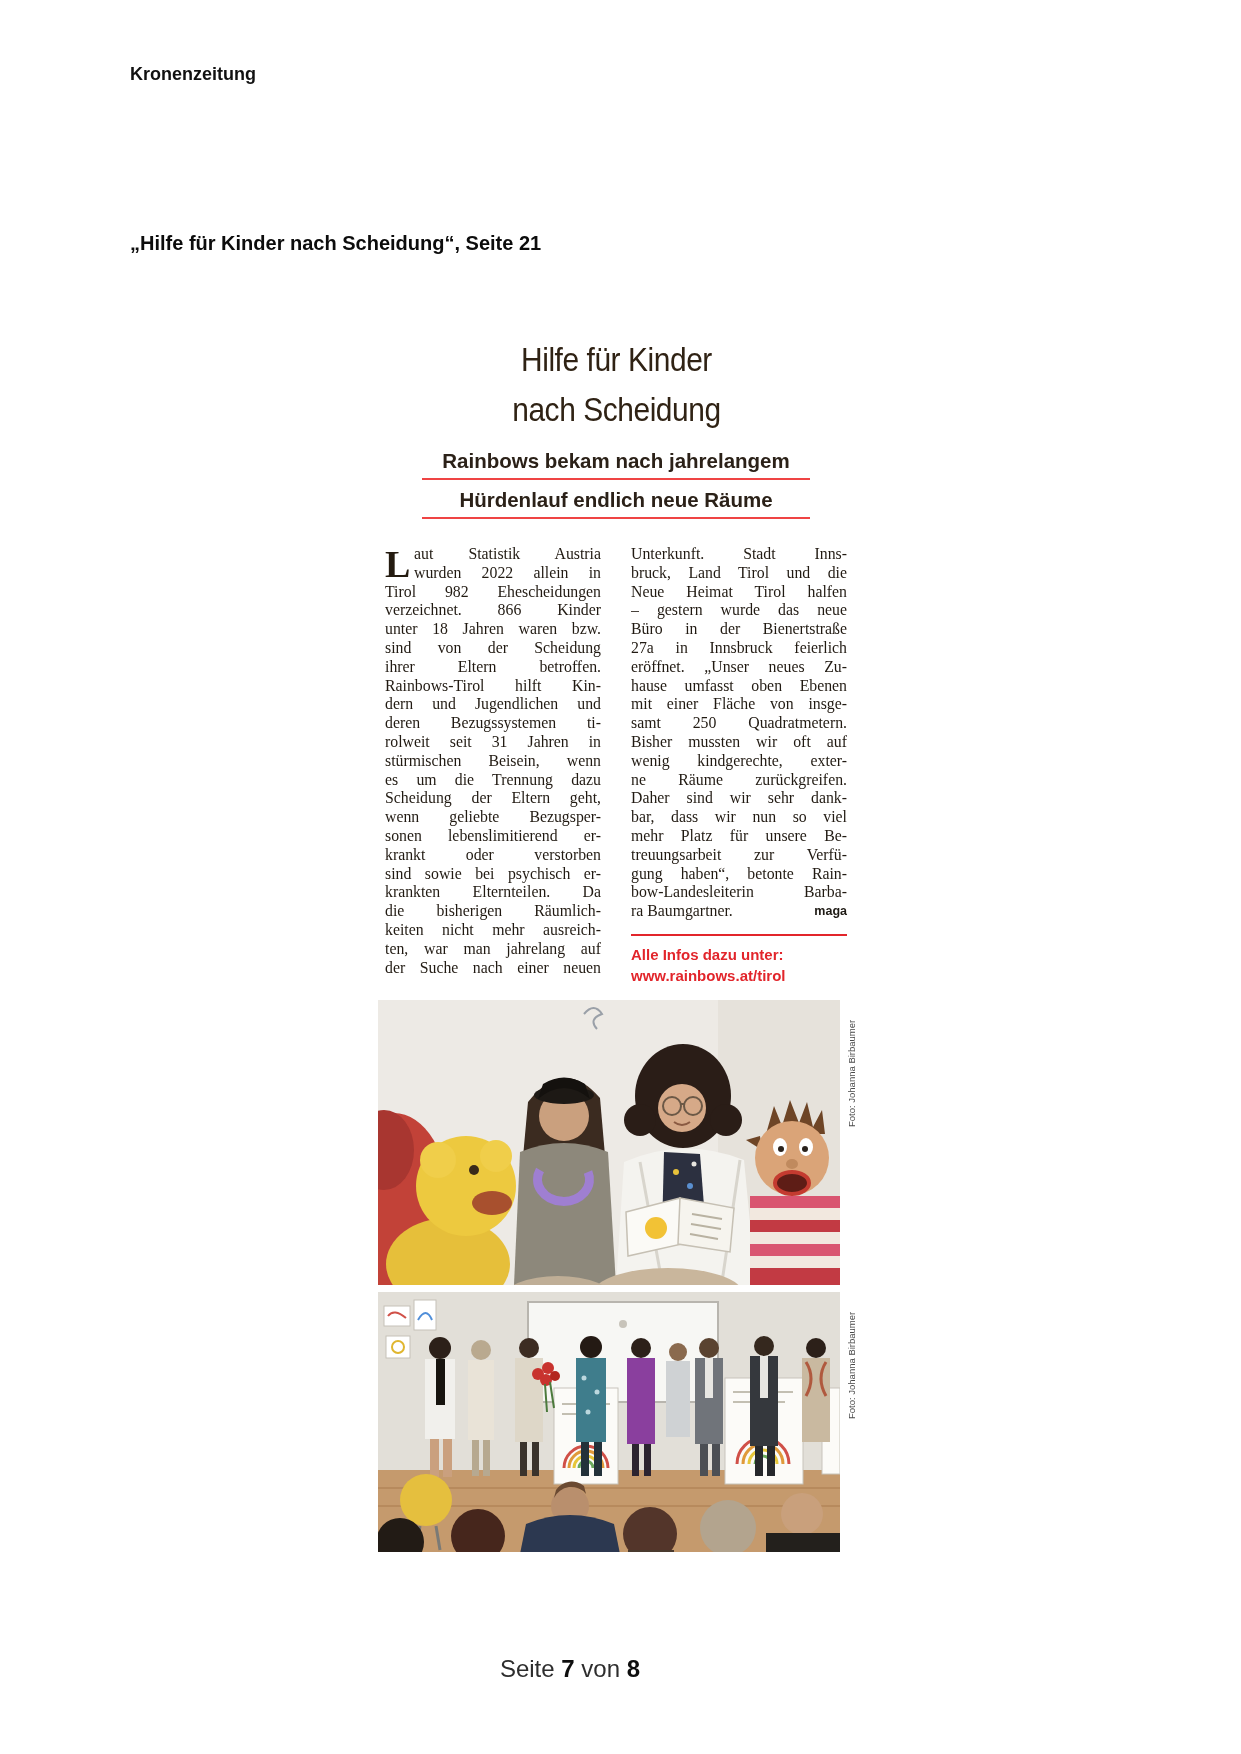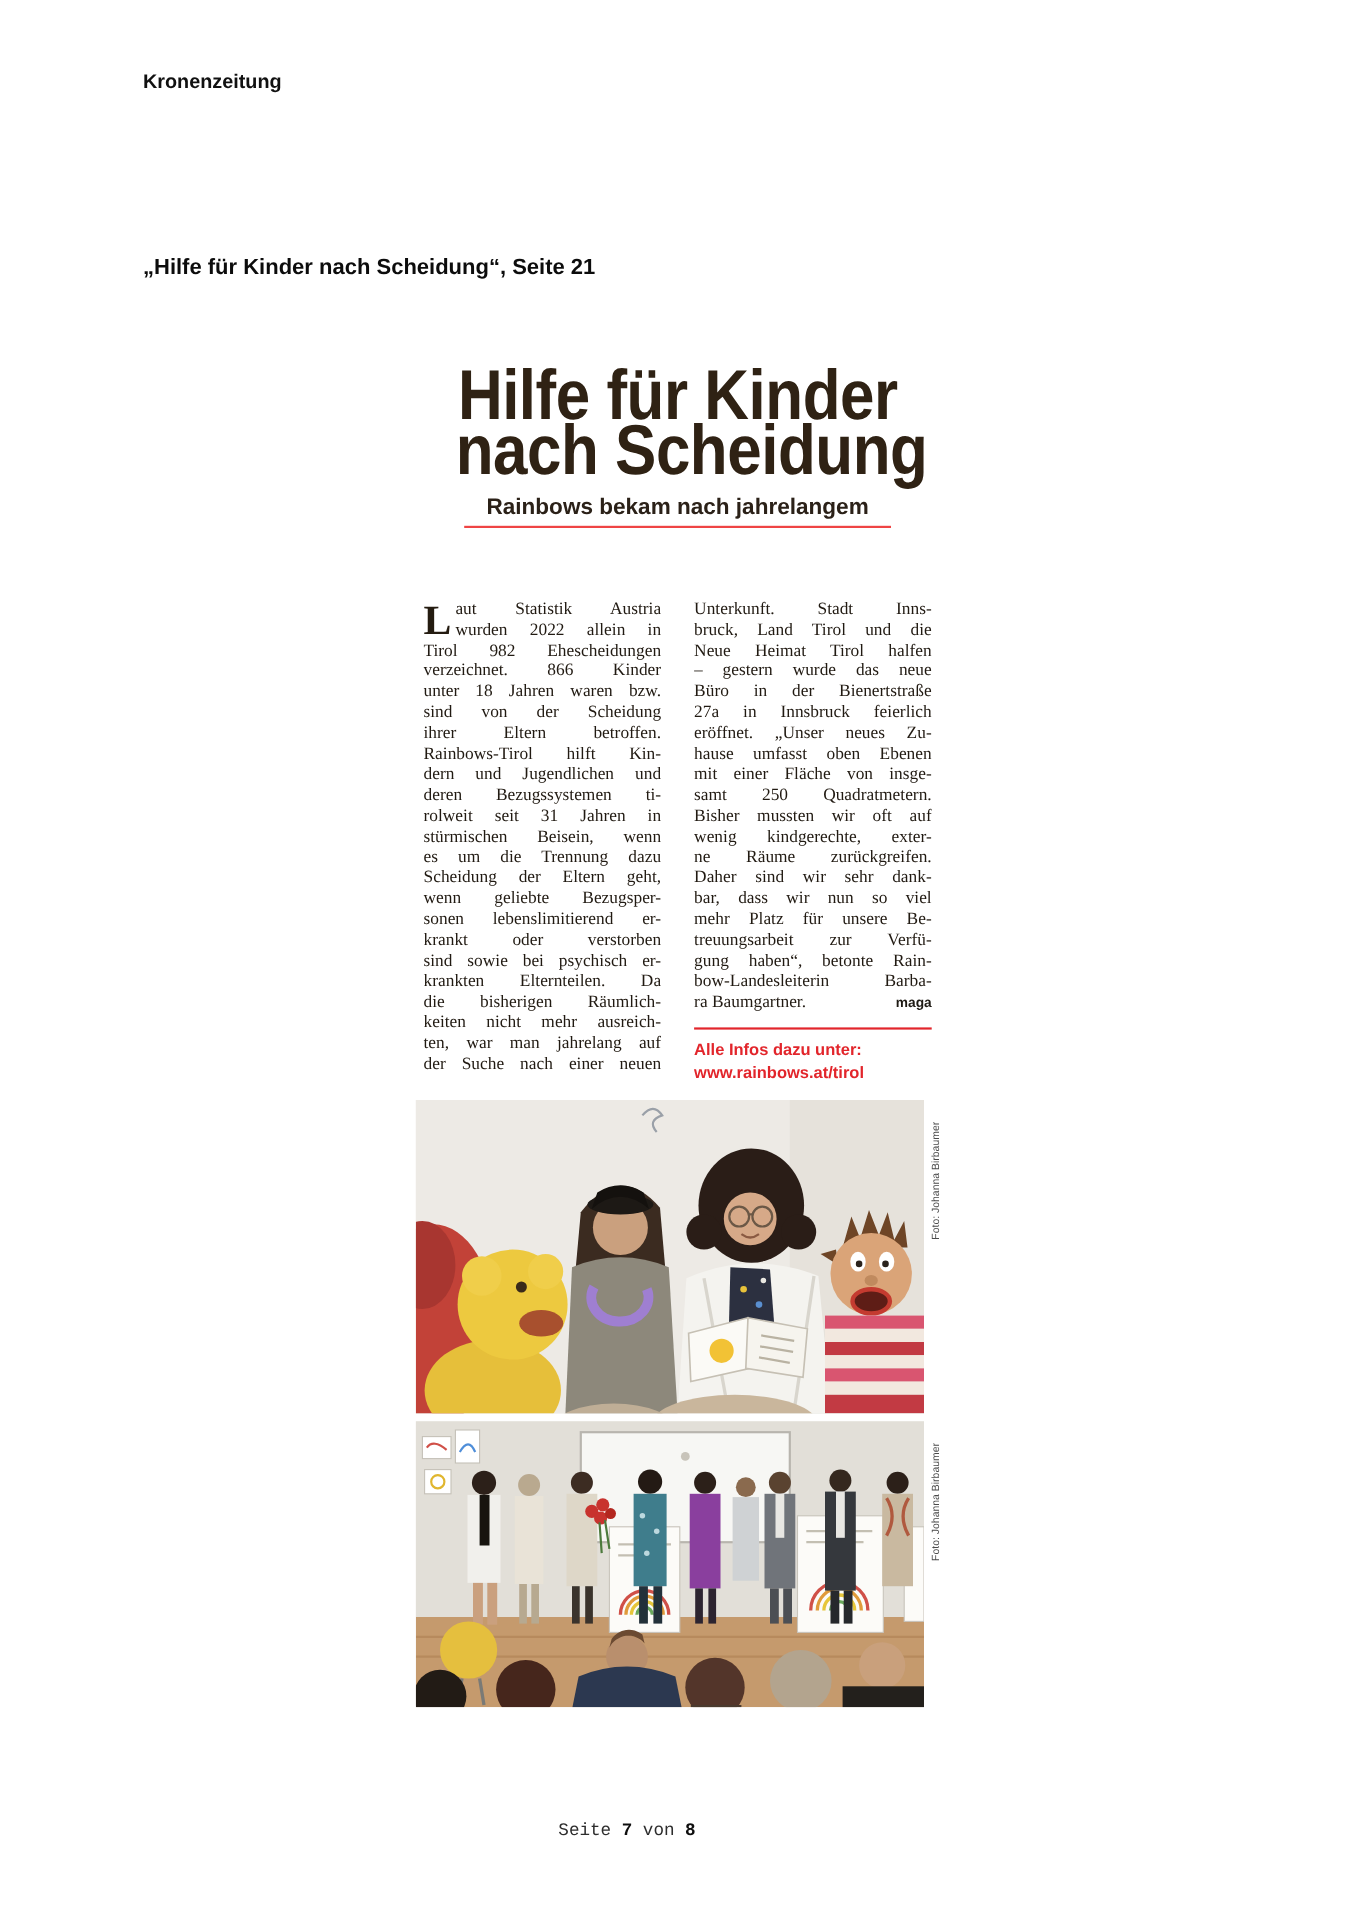--- a/index.html
+++ b/index.html
@@ -5,22 +5,22 @@
   html,body{margin:0;padding:0;background:#fff;}
   .page{position:relative;width:1241px;height:1754px;background:#ffffff;overflow:hidden;
         font-family:"Liberation Serif",serif;}
 
   .masthead{position:absolute;left:130px;top:64px;
     font-family:"Liberation Sans",sans-serif;font-weight:bold;font-size:18px;color:#111;}
   .doc-heading{position:absolute;left:130px;top:232px;
     font-family:"Liberation Sans",sans-serif;font-weight:bold;font-size:20px;color:#0c0c0c;}
 
   .article-head{position:absolute;left:385px;top:334px;width:462px;text-align:center;}
-  .headline{font-family:"Liberation Sans",sans-serif;font-weight:bold;
-    font-size:64px;line-height:50px;color:#2f2214;letter-spacing:-0.5px;}
+  .headline{font-family:"Liberation Sans",sans-serif;font-weight:normal;
+    font-size:34px;line-height:50px;color:#2f2214;letter-spacing:-0.5px;}
   .hl-line{display:inline-block;transform:scaleX(0.88);transform-origin:50% 50%;white-space:nowrap;}
   .subhead{width:388px;margin:0 auto;text-align:center;
     font-family:"Liberation Sans",sans-serif;font-weight:bold;font-size:20.5px;color:#2b2118;
     border-bottom:2px solid #ef4444;padding-bottom:5px;}
   .subhead.first{margin-top:15px;}
   .subhead.second{margin-top:8px;}
 
   .columns{position:absolute;left:385px;top:545px;width:462px;display:flex;gap:30px;}
   .col{width:216px;font-size:15.8px;line-height:18.8px;color:#211a12;}
   .col-left{position:relative;}
@@ -44,38 +44,39 @@
     writing-mode:vertical-rl;transform:rotate(180deg);white-space:nowrap;}
   #credit1{top:1002px;}
   #credit2{top:1294px;}
 
   .caption{position:absolute;left:387px;top:1560px;
     font-family:"Liberation Sans",sans-serif;font-weight:bold;
     font-size:16.5px;line-height:19.5px;color:#33302a;}
   .caption div{white-space:nowrap;}
 
   .footer{position:absolute;left:0;top:1655px;width:1140px;text-align:center;
-    font-family:Liberation Mono, monospace;font-size:16px;color:#2d2d2d;}
+    font-family:Liberation Sans, sans-serif;font-size:24px;color:#2d2d2d;}
   .footer b{color:#0e0e0e;}
 </style>
 </head>
 <body>
 
 <div class="page">
 
   <div class="masthead">Kronenzeitung</div>
 
   <div class="doc-heading">„Hilfe für Kinder nach Scheidung“, Seite 21</div>
 
   <div class="article-head">
     <div class="headline">
       <span class="hl-line">Hilfe für Kinder</span><br>
       <span class="hl-line">nach Scheidung</span>
     </div>
     <div class="subhead first">Rainbows bekam nach jahrelangem</div>
+    <div class="subhead second">Hürdenlauf endlich neue Räume</div>
   </div>
 
   <div class="columns">
     <div class="col col-left">
       <span class="dropcap">L</span>
       <div class="bl indent">aut Statistik Austria</div>
       <div class="bl indent">wurden 2022 allein in</div>
       <div class="bl">Tirol 982 Ehescheidungen</div>
       <div class="bl">verzeichnet. 866 Kinder</div>
       <div class="bl">unter 18 Jahren waren bzw.</div>

